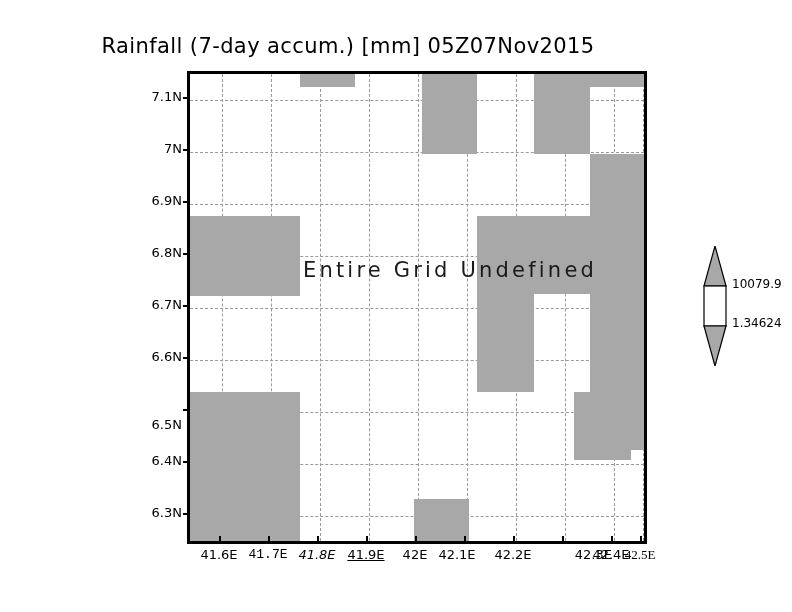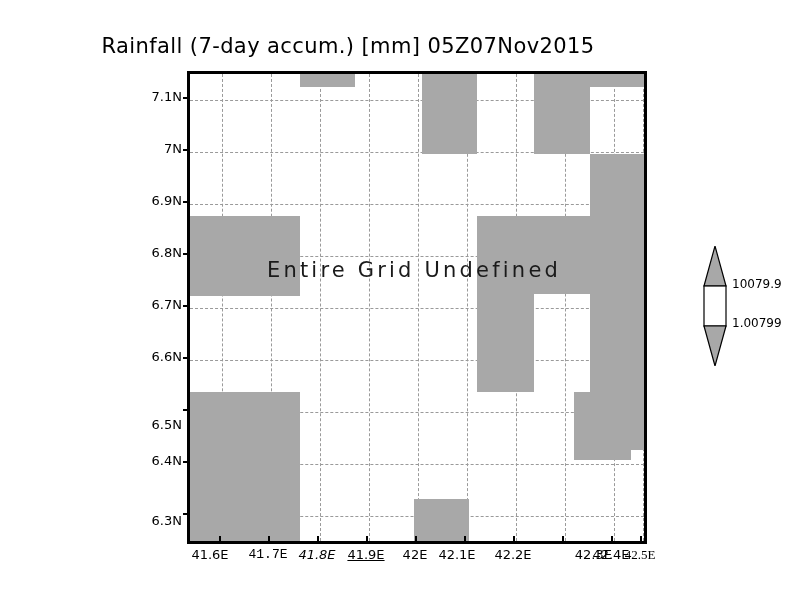--- a/index.html
+++ b/index.html
@@ -79,20 +79,21 @@
     left: 187px;
     top: 258px;
     width: 454px;
     text-align: center;
     font-family: "DejaVu Sans", sans-serif;
     font-size: 21px;
     letter-spacing: 3.2px;
     color: #1a1a1a;
     white-space: pre;
     pointer-events: none;
+    padding-left: 36px;
   }
 
   
   .ytick-label {
     position: absolute;
     right: 0;
     width: 56px;
     text-align: right;
     font-family: "DejaVu Sans", sans-serif;
     font-size: 13px;
@@ -211,25 +212,25 @@
 
 <div id="ytick-group">
     <div class="ytick-label" style="top: 18px;">7.1N</div>
     <div class="ytick-label" style="top: 70px;">7N</div>
     <div class="ytick-label" style="top: 122px;">6.9N</div>
     <div class="ytick-label" style="top: 174px;">6.8N</div>
     <div class="ytick-label" style="top: 226px;">6.7N</div>
     <div class="ytick-label" style="top: 278px;">6.6N</div>
     <div class="ytick-label" style="top: 346px;">6.5N</div>
     <div class="ytick-label" style="top: 382px;">6.4N</div>
-    <div class="ytick-label" style="top: 434px; margin-top: 8px;">6.3N</div>
+    <div class="ytick-label" style="top: 434px;">6.3N</div>
   </div>
 
 <div id="xtick-group">
-    <div class="xtick-label" style="left: 23px;">41.6E</div>
+    <div class="xtick-label" style="left: 32px;">41.6E</div>
     <div class="xtick-mark" style="left: 32px;"></div>
     <div class="xtick-label" style="left: 81px; font-family: Liberation Mono, monospace;">41.7E</div>
     <div class="xtick-mark" style="left: 81px;"></div>
     <div class="xtick-label" style="left: 130px; font-style: italic;">41.8E</div>
     <div class="xtick-mark" style="left: 130px;"></div>
     <div class="xtick-label" style="left: 179px; text-decoration: underline;">41.9E</div>
     <div class="xtick-mark" style="left: 179px;"></div>
     <div class="xtick-label" style="left: 228px;">42E</div>
     <div class="xtick-mark" style="left: 228px;"></div>
     <div class="xtick-label" style="left: 270px;">42.1E</div>
@@ -244,21 +245,21 @@
     <div class="xtick-mark" style="left: 453px;"></div>
   </div>
 
 <div id="legend">
   <svg id="legend-bar" viewBox="0 0 30 120" width="30" height="120" preserveAspectRatio="none">
     <polygon id="legend-cap-top" points="15,0 26,40 4,40" fill="#a8a8a8" stroke="#000000" stroke-width="1.2"></polygon>
     <rect id="legend-band" x="4" y="40" width="22" height="40" fill="#ffffff" stroke="#000000" stroke-width="1.2"></rect>
     <polygon id="legend-cap-bottom" points="4,80 26,80 15,120" fill="#a8a8a8" stroke="#000000" stroke-width="1.2"></polygon>
   </svg>
   <div class="legend-label" id="legend-label-high">10079.9</div>
-  <div class="legend-label" id="legend-label-low">1.00799</div>
+  <div class="legend-label" id="legend-label-low">1.34624</div>
 </div>
 
 <div class="ytick-mark" style="top: 97px;"></div>
 <div class="ytick-mark" style="top: 149px;"></div>
 <div class="ytick-mark" style="top: 201px;"></div>
 <div class="ytick-mark" style="top: 253px;"></div>
 <div class="ytick-mark" style="top: 305px;"></div>
 <div class="ytick-mark" style="top: 357px;"></div>
 <div class="ytick-mark" style="top: 409px;"></div>
 <div class="ytick-mark" style="top: 461px;"></div>

